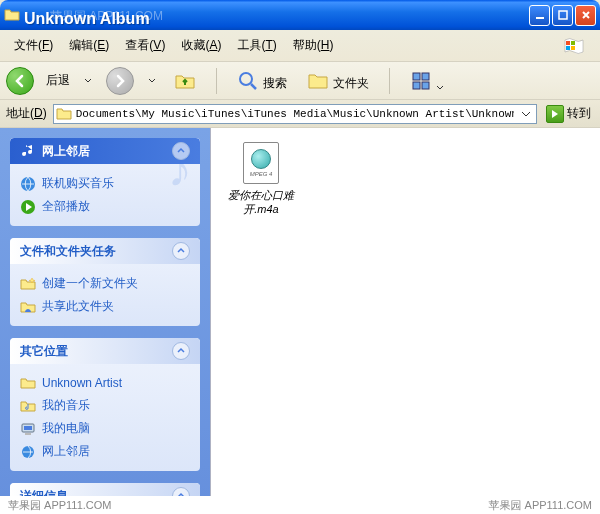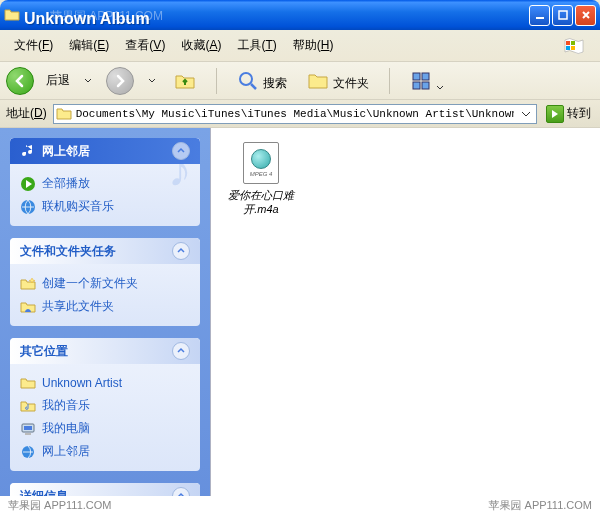--- a/index.html
+++ b/index.html
@@ -198,31 +198,31 @@
           <span>网上邻居</span>
           <div class="task-collapse">
               <svg width="10" height="10" viewBox="0 0 10 10">
                 <path d="M2 6l3-3 3 3" fill="none" stroke="#4a7de0" stroke-width="1.5"></path>
               </svg>
             </div>
         </div>
         <div class="task-body">
           <div class="task-link">
             <svg class="task-link-icon" viewBox="0 0 16 16">
+                <circle cx="8" cy="8" r="7" fill="#3a8ae0"></circle>
+                <path d="M2 8h12M8 1a10 10 0 010 14M8 1a10 10 0 000 14" fill="none" stroke="#fff" stroke-width="0.8"></path>
+              </svg>
+            <span>联机购买音乐</span>
+          </div>
+          <div class="task-link">
+            <svg class="task-link-icon" viewBox="0 0 16 16">
                 <circle cx="8" cy="8" r="7" fill="#3aa818"></circle>
                 <path d="M6 4l6 4-6 4z" fill="#fff"></path>
               </svg>
             <span>全部播放</span>
-          </div>
-          <div class="task-link">
-            <svg class="task-link-icon" viewBox="0 0 16 16">
-                <circle cx="8" cy="8" r="7" fill="#3a8ae0"></circle>
-                <path d="M2 8h12M8 1a10 10 0 010 14M8 1a10 10 0 000 14" fill="none" stroke="#fff" stroke-width="0.8"></path>
-              </svg>
-            <span>联机购买音乐</span>
           </div>
         </div>
       </div>
 
       <div class="task-box">
         <div class="task-head">
           <span>文件和文件夹任务</span>
           <div class="task-collapse">
               <svg width="10" height="10" viewBox="0 0 10 10">
                 <path d="M2 6l3-3 3 3" fill="none" stroke="#4a7de0" stroke-width="1.5"></path>

